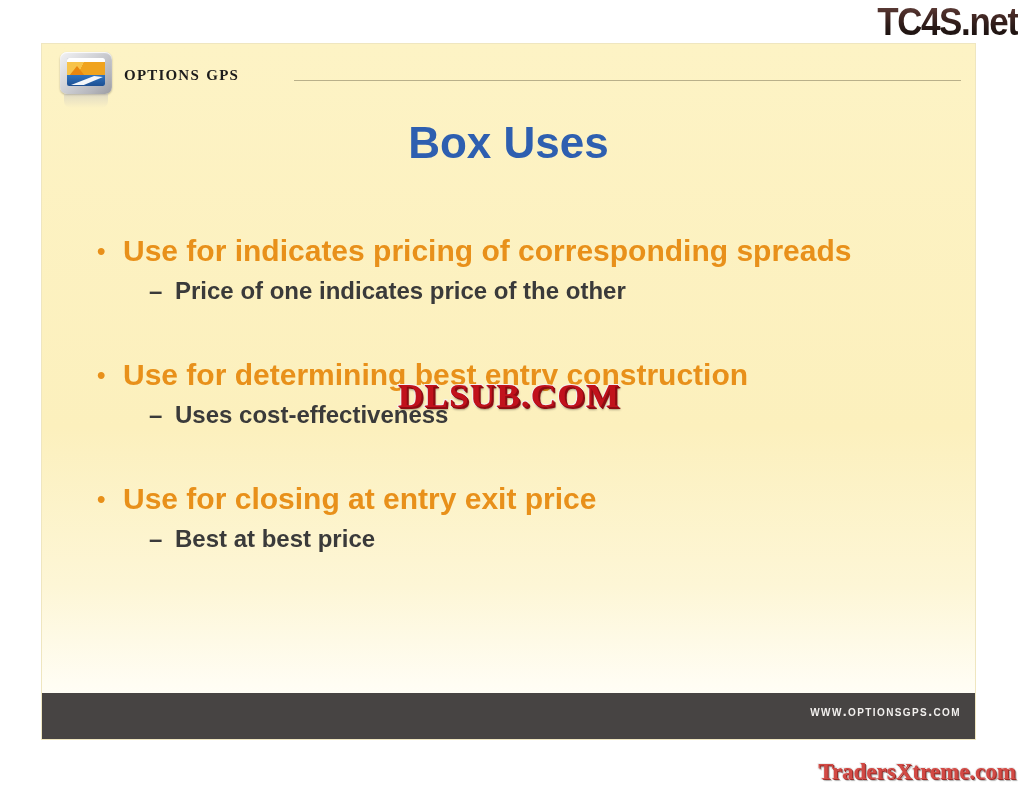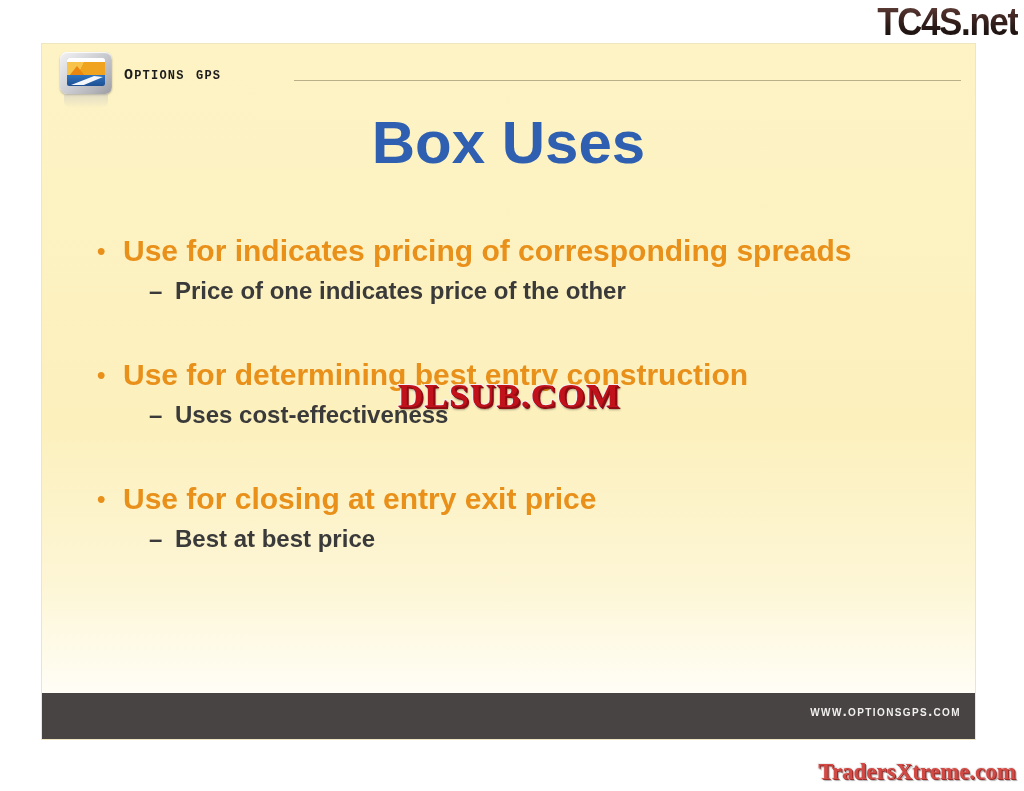--- a/index.html
+++ b/index.html
@@ -111,23 +111,23 @@
     opacity:.95;
   }
   .gps-icon .reflect {
     position: absolute;
     left: 4px; top: 42px;
     width: 44px; height: 14px;
     border-radius: 0 0 7px 7px;
     background: linear-gradient(180deg, rgba(190,190,196,.45), rgba(190,190,196,0));
   }
   .logo-text {
-    font-family: Liberation Mono, monospace;
-    font-weight: bold;
-    font-size: 17px;
+    font-family: Liberation Serif, serif;
+    font-weight: bold;
+    font-size: 21px;
     letter-spacing: 1.2px;
     color: #1c1c1c;
     font-variant: small-caps;
     text-transform: lowercase;
     white-space: nowrap;
   }
   .logo-text::first-letter { font-size: 21px; }
   .header-rule {
     position: absolute;
     left: 252px;
@@ -138,21 +138,21 @@
   }
 
   
   .slide-title {
     position: absolute;
     left: 0; right: 0;
     top: 70px;
     text-align: center;
     font-family: "Liberation Sans", sans-serif;
     font-weight: bold;
-    font-size: 60px;
+    font-size: 44px;
     line-height: 58px;
     color: #2e5fb0;
     letter-spacing: 0px;
   }
 
   
   .body-area {
     position: absolute;
     left: 55px;
     right: 30px;

